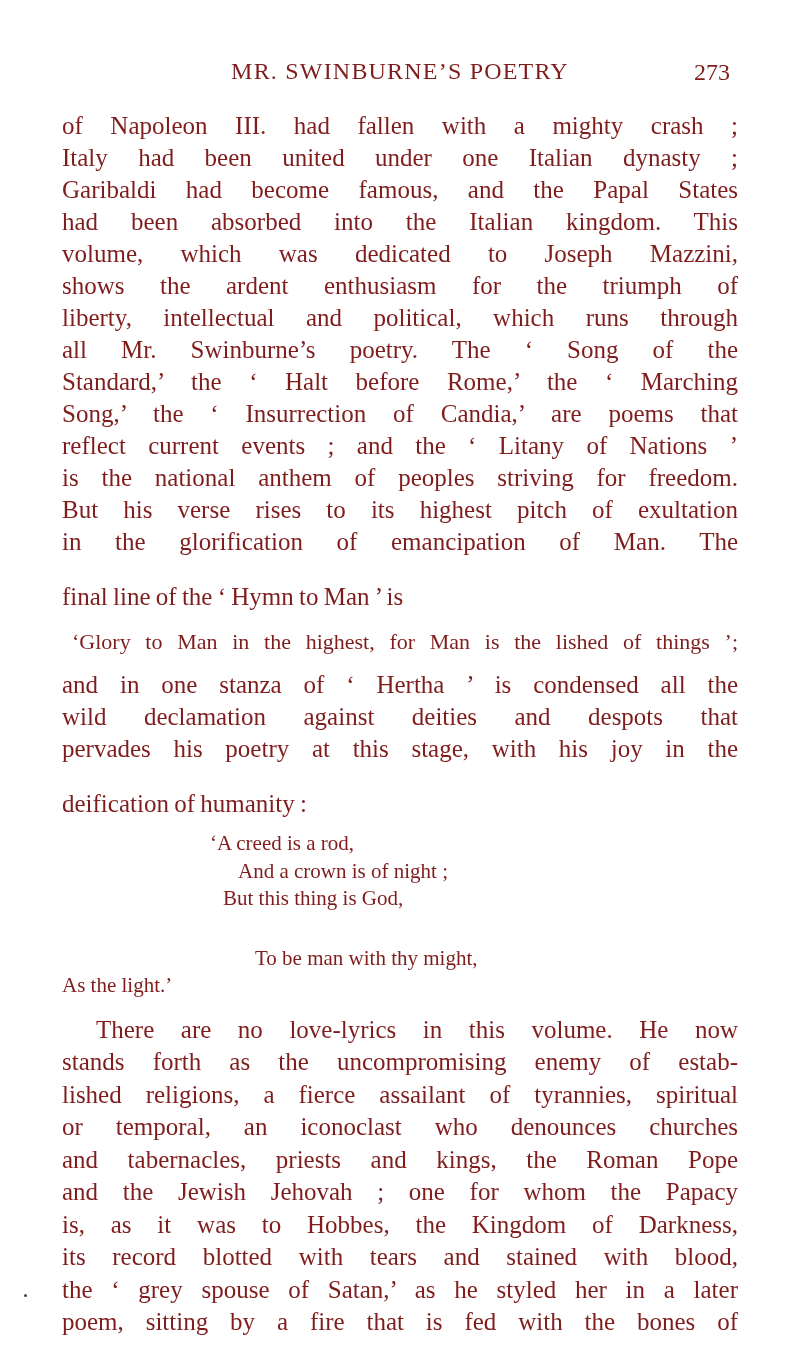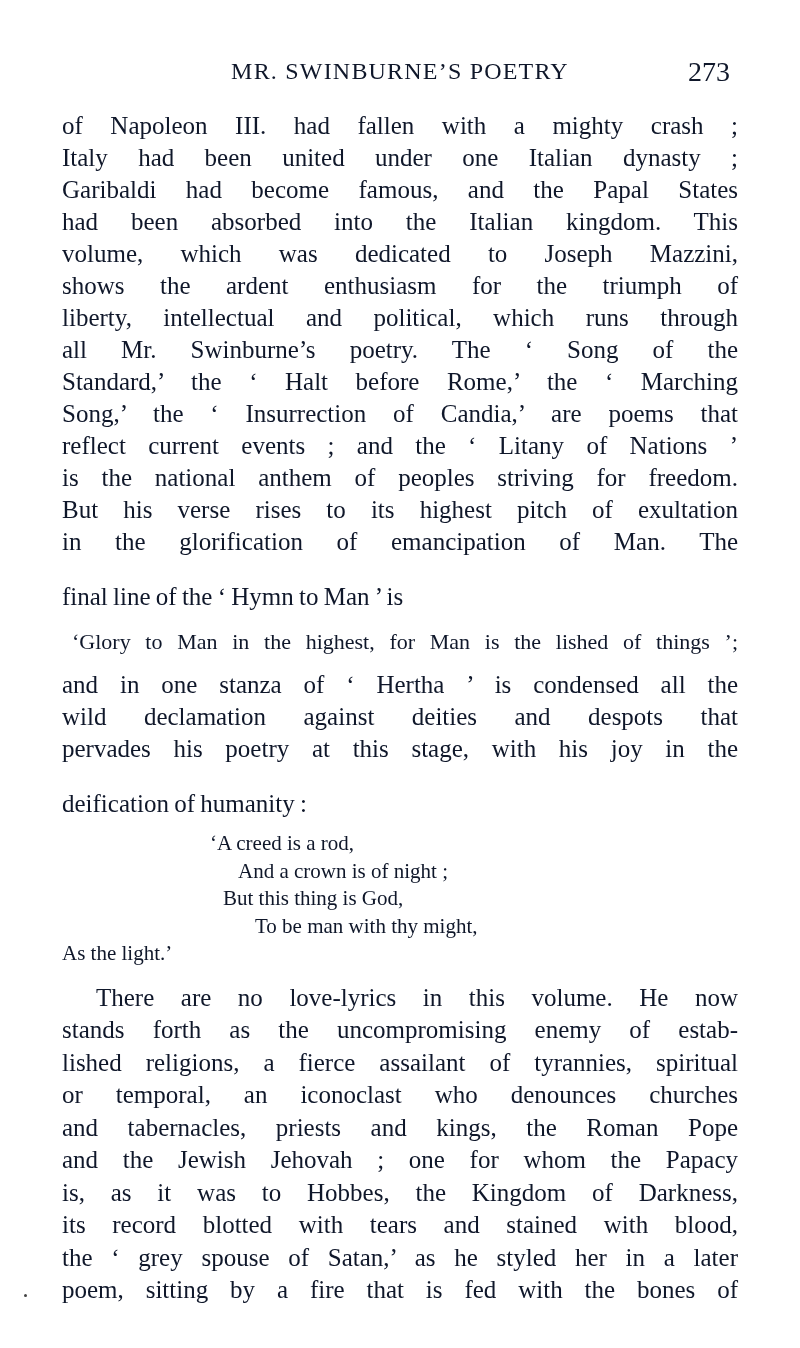--- a/index.html
+++ b/index.html
@@ -6,21 +6,21 @@
     margin: 0;
     padding: 0;
     background: #ffffff;
   }
   .page {
     position: relative;
     width: 800px;
     height: 1348px;
     background: #ffffff;
     font-family: "Liberation Serif", serif;
-    color: #0f172a;
+    color: #7f1d1d;
     overflow: hidden;
   }
   .running-header {
     position: absolute;
     top: 56px;
     left: 62px;
     width: 676px;
     height: 32px;
   }
   .header-title {
@@ -30,21 +30,21 @@
     text-align: center;
     font-size: 24px;
     letter-spacing: 1.2px;
     line-height: 30px;
     white-space: nowrap;
   }
   .page-number {
     position: absolute;
     right: 8px;
     top: 1px;
-    font-size: 28px;
+    font-size: 24px;
     line-height: 30px;
   }
   .body-text {
     position: absolute;
     left: 62px;
     top: 110px;
     width: 676px;
   }
   .line {
     font-size: 25px;
@@ -76,21 +76,21 @@
     margin-top: 10px;
   }
   .poem .verse-line {
     font-size: 21px;
     line-height: 27.5px;
     white-space: nowrap;
   }
   .poem .verse-line:nth-child(1) { padding-left: 148px; }
   .poem .verse-line:nth-child(2) { padding-left: 176px; }
   .poem .verse-line:nth-child(3) { padding-left: 161px; }
-  .poem .verse-line:nth-child(4) { padding-left: 193px; }
+  .poem .verse-line:nth-child(4) { padding-left: 193px; margin-top: 32px; }
   .poem .verse-line:nth-child(5) { padding-left: 0; }
   .poem .verse-line:nth-child(6) { padding-left: 173px; }
   .paragraph.p3 {
     margin-top: 14px;
   }
   .paragraph.p3 .line {
     line-height: 32.5px;
   }
   .speck {
     position: absolute;

